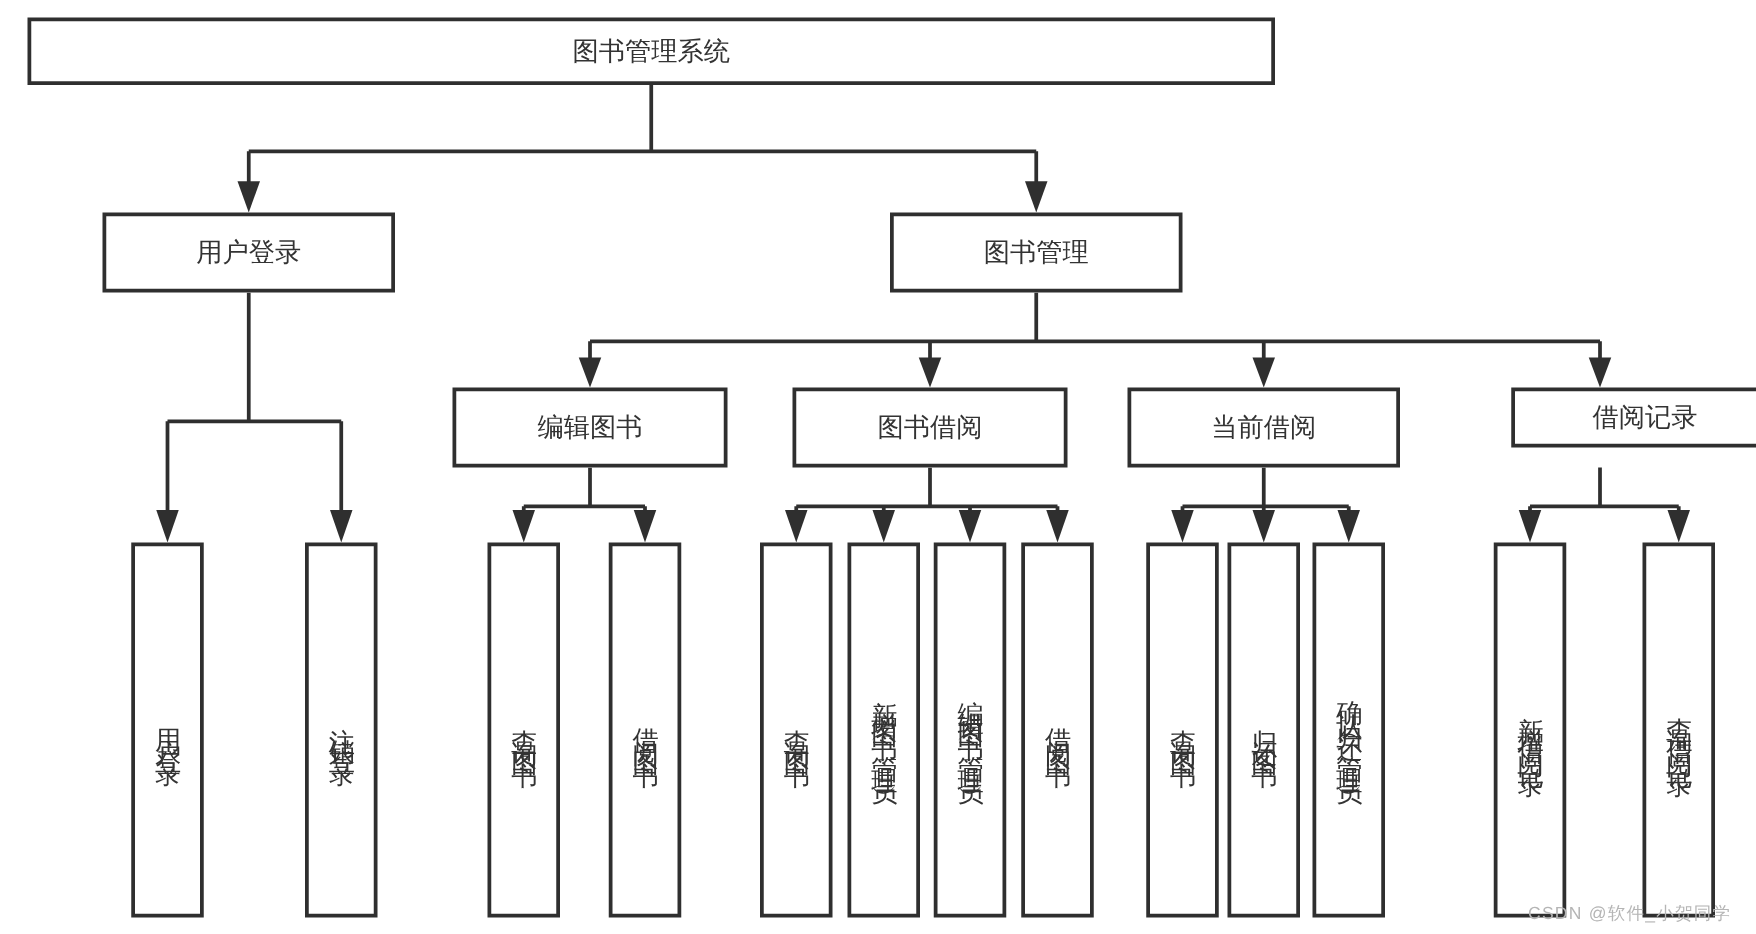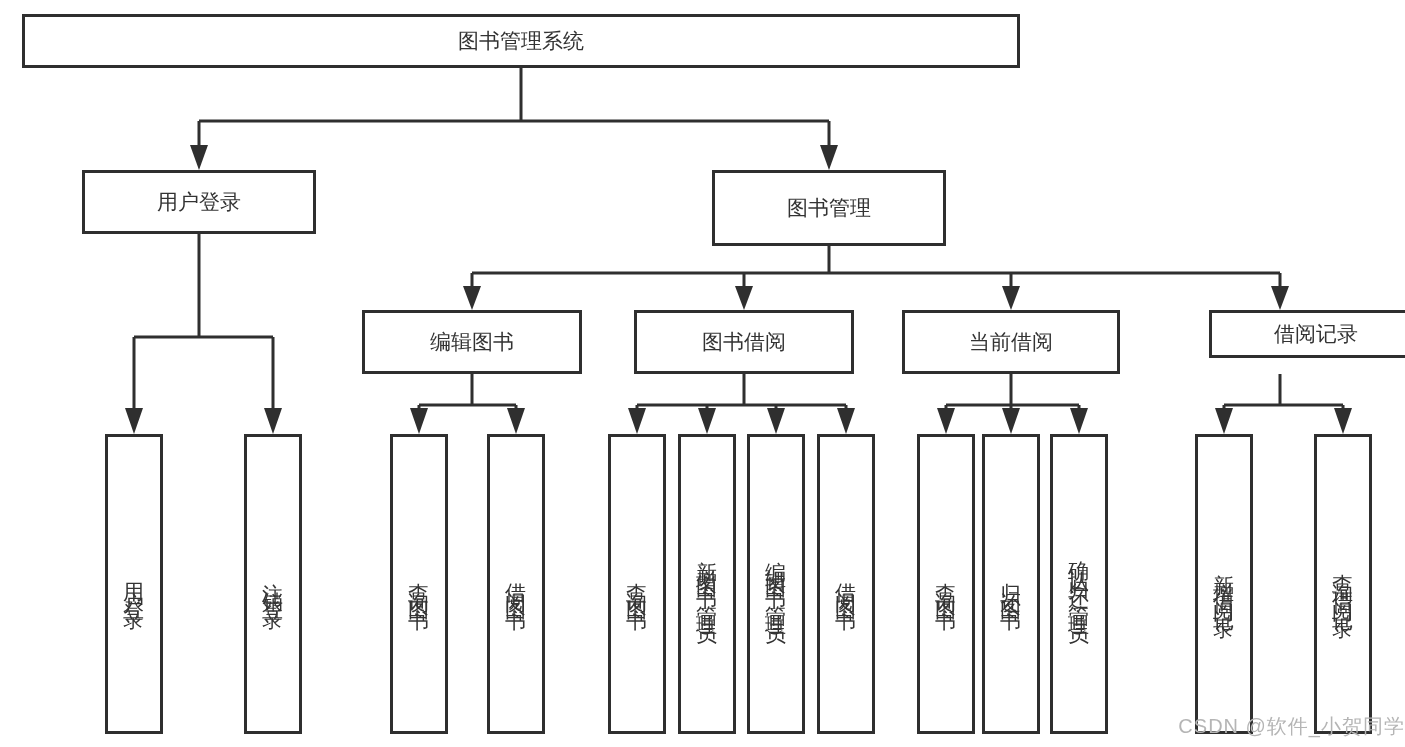--- a/index.html
+++ b/index.html
@@ -17,22 +17,22 @@
     box-sizing:border-box;color:#333333;
   }
   .box.h span{font-size:21px;white-space:nowrap;}
   .box.v{width:58px;height:300px;top:434px;}
   .box.v span{
     writing-mode:vertical-rl;
     font-size:21px;letter-spacing:9px;line-height:1;
     white-space:nowrap;color:#333333;
   }
   .watermark{
-    position:absolute;right:0;bottom:7px;
-    font-size:20px;color:#b5b5b5;letter-spacing:1px;white-space:nowrap;
+    position:absolute;right:20px;bottom:7px;
+    font-size:14px;color:#b5b5b5;letter-spacing:1px;white-space:nowrap;
   }
 </style>
 </head>
 <body>
 
 <div class="canvas">
 
   <svg class="wires" viewBox="0 0 1405 747">
     <g>
       <path d="M521 68 V121 M199 121 H829 M199 121 V146 M829 121 V146"></path>
@@ -76,21 +76,21 @@
     </g>
   </svg>
 
   <div class="box h" style="left:22px;top:14px;width:998px;height:54px">
     <span>图书管理系统</span>
   </div>
 
   <div class="box h" style="left:82px;top:170px;width:234px;height:64px">
     <span>用户登录</span>
   </div>
-  <div class="box h" style="left:712px;top:170px;width:234px;height:76px">
+  <div class="box h" style="left:712px;top:170px;width:234px;height:64px">
     <span>图书管理</span>
   </div>
 
   <div class="box h" style="left:362px;top:310px;width:220px;height:64px">
     <span>编辑图书</span>
   </div>
   <div class="box h" style="left:902px;top:310px;width:218px;height:64px">
     <span>当前借阅</span>
   </div>
   <div class="box h" style="left:634px;top:310px;width:220px;height:64px">

